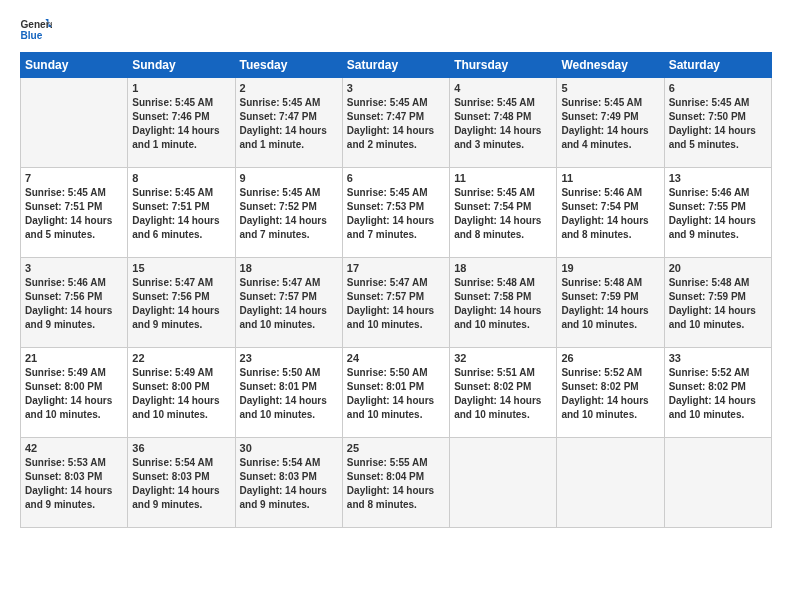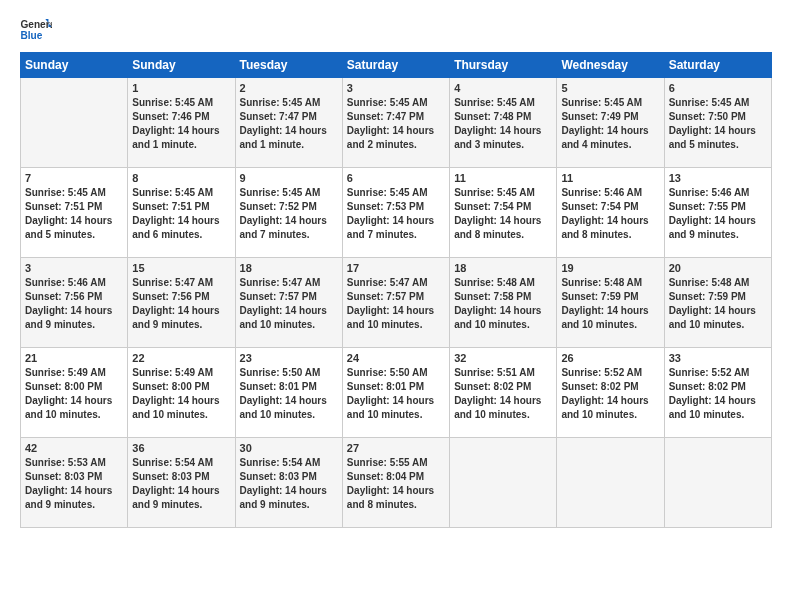--- a/index.html
+++ b/index.html
@@ -235,21 +235,21 @@
         </td>
         <td>
           <span class="day-num">36</span>
           <div class="day-info">Sunrise: 5:54 AM<br>Sunset: 8:03 PM<br>Daylight: 14 hours and 9 minutes.</div>
         </td>
         <td>
           <span class="day-num">30</span>
           <div class="day-info">Sunrise: 5:54 AM<br>Sunset: 8:03 PM<br>Daylight: 14 hours and 9 minutes.</div>
         </td>
         <td>
-          <span class="day-num">27</span>
+          <span class="day-num">25</span>
           <div class="day-info">Sunrise: 5:55 AM<br>Sunset: 8:04 PM<br>Daylight: 14 hours and 8 minutes.</div>
         </td>
         <td></td>
         <td></td>
         <td></td>
       </tr>
     </tbody>
 </table>
 
 </body></html>

